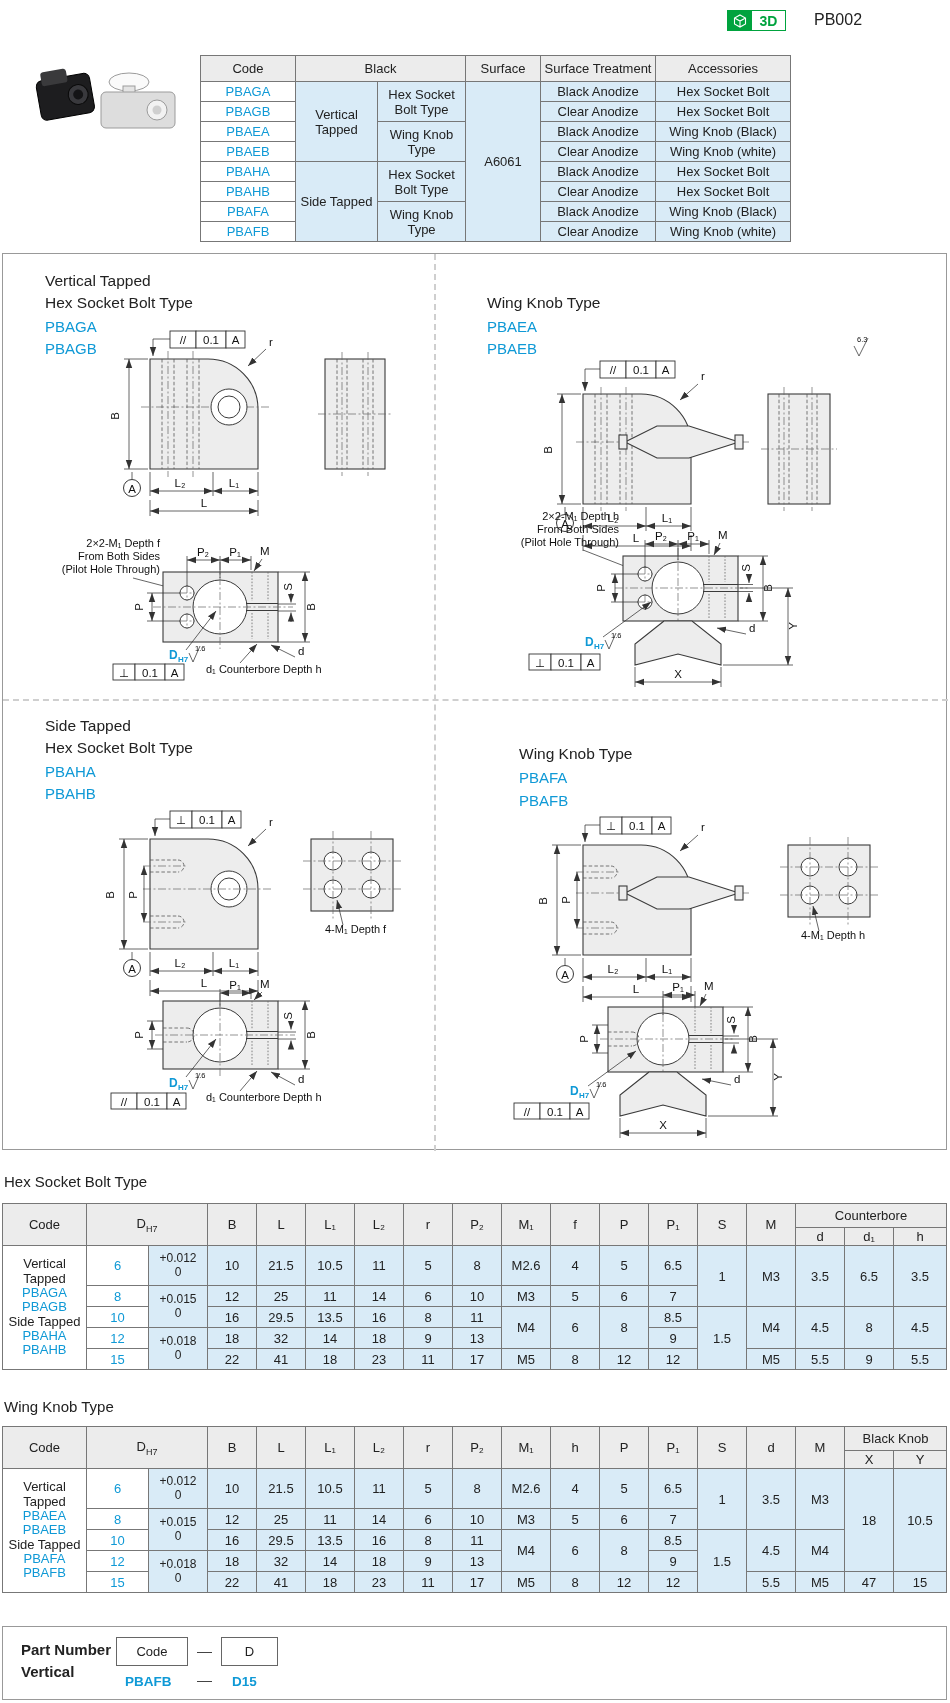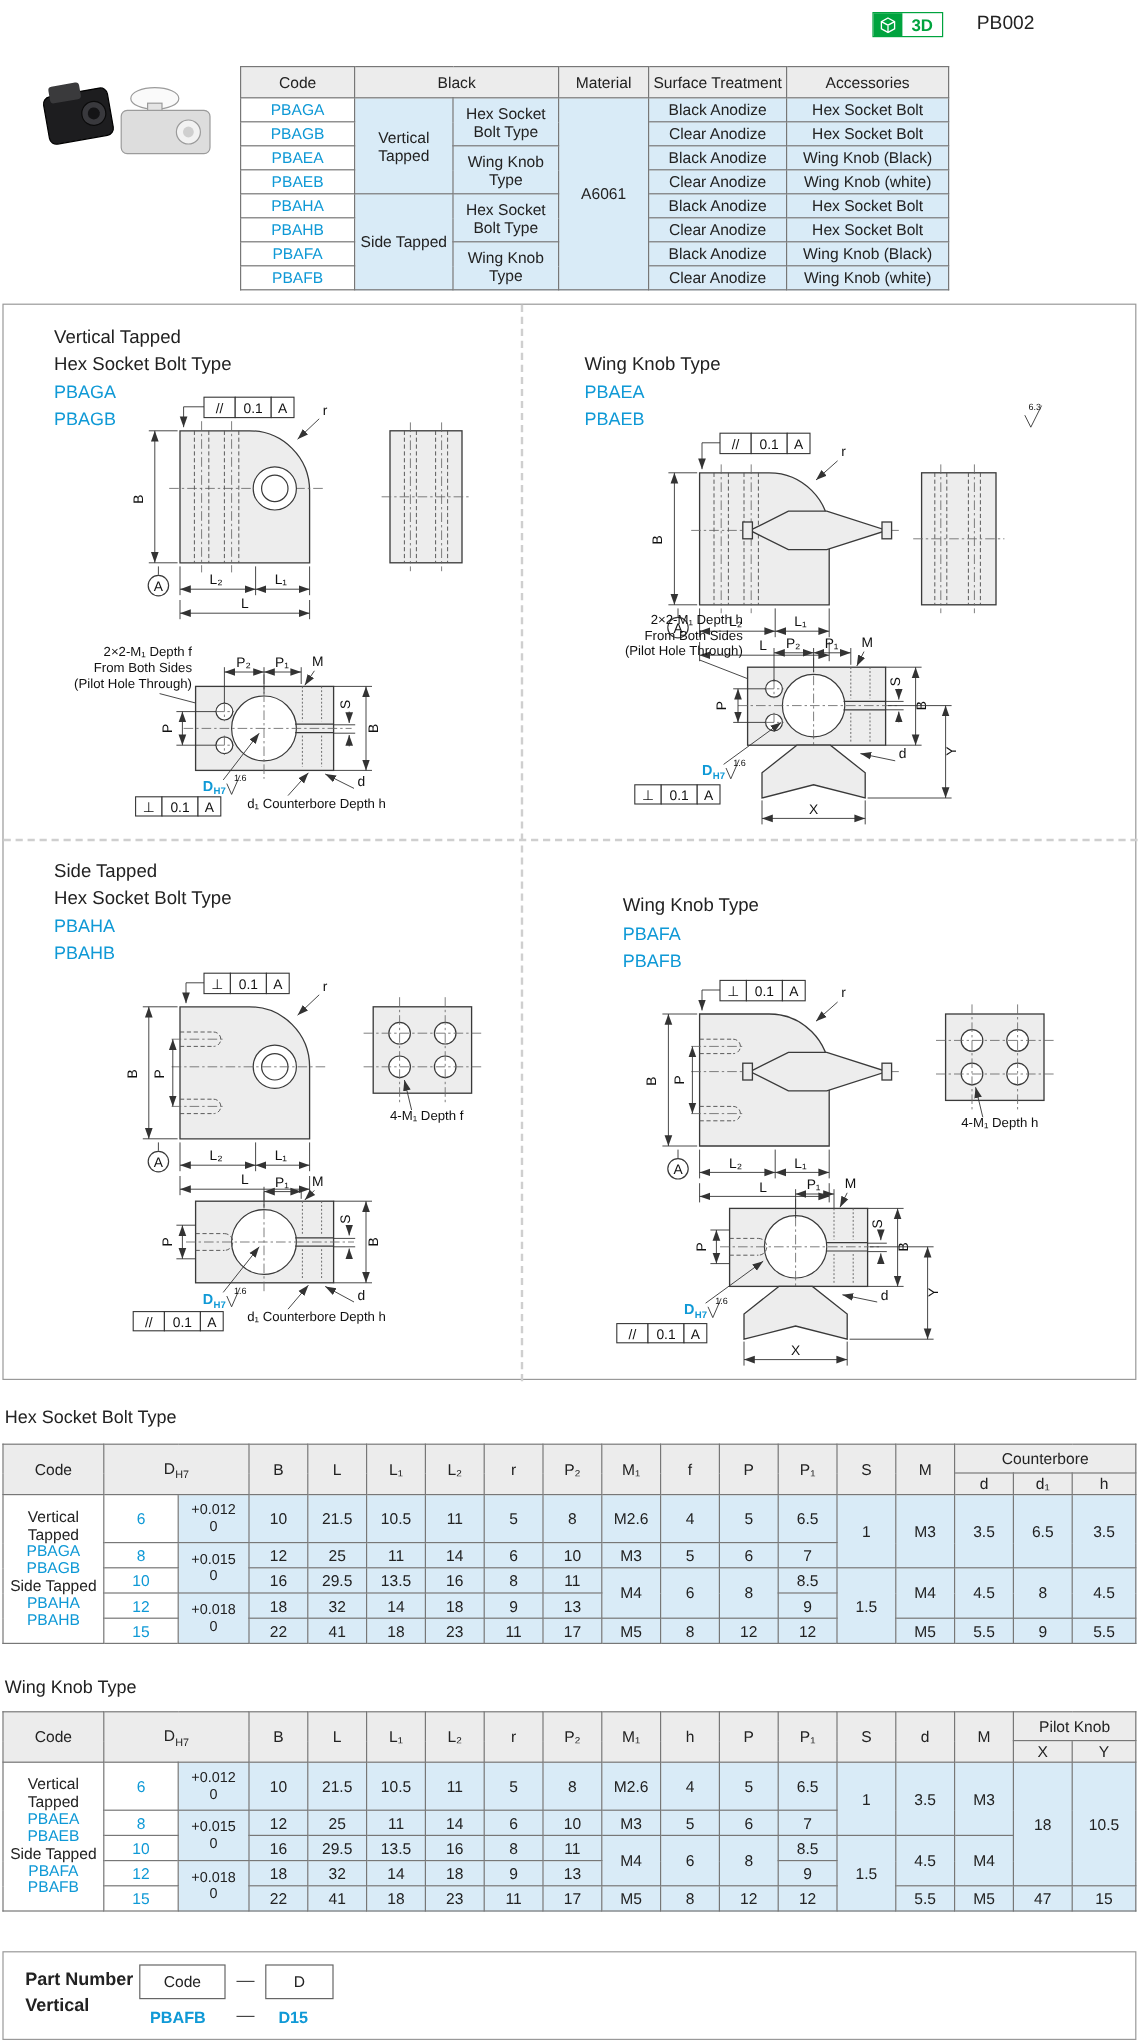--- a/index.html
+++ b/index.html
@@ -101,21 +101,21 @@
         <col style="width:82px">
         <col style="width:88px">
         <col style="width:75px">
         <col style="width:115px">
         <col style="width:135px">
       </colgroup>
   <tbody>
         <tr>
     <th>Code</th>
     <th colspan="2">Black</th>
-    <th>Material</th>
+    <th>Surface</th>
     <th>Surface Treatment</th>
     <th>Accessories</th>
   </tr>
   <tr>
     <td class="w bluetx">PBAGA</td>
     <td rowspan="4">Vertical Tapped</td>
     <td rowspan="2">Hex Socket Bolt Type</td>
     <td rowspan="8">A6061</td>
     <td>Black Anodize</td>
     <td>Hex Socket Bolt</td>
@@ -748,21 +748,21 @@
  <th rowspan="2">L₂</th>
  <th rowspan="2">r</th>
  <th rowspan="2">P₂</th>
  <th rowspan="2">M₁</th>
  <th rowspan="2">h</th>
  <th rowspan="2">P</th>
  <th rowspan="2">P₁</th>
  <th rowspan="2">S</th>
  <th rowspan="2">d</th>
  <th rowspan="2">M</th>
- <th colspan="2">Pilot Knob</th>
+ <th colspan="2">Black Knob</th>
 </tr>
 <tr style="height:18px">
  <th>X</th>
  <th>Y</th>
 </tr>
 <tr style="height:40px">
  <td rowspan="5" class="w codes">
    <div>Vertical Tapped</div>
    <div class="bluetx">PBAEA</div>
    <div class="bluetx">PBAEB</div>

